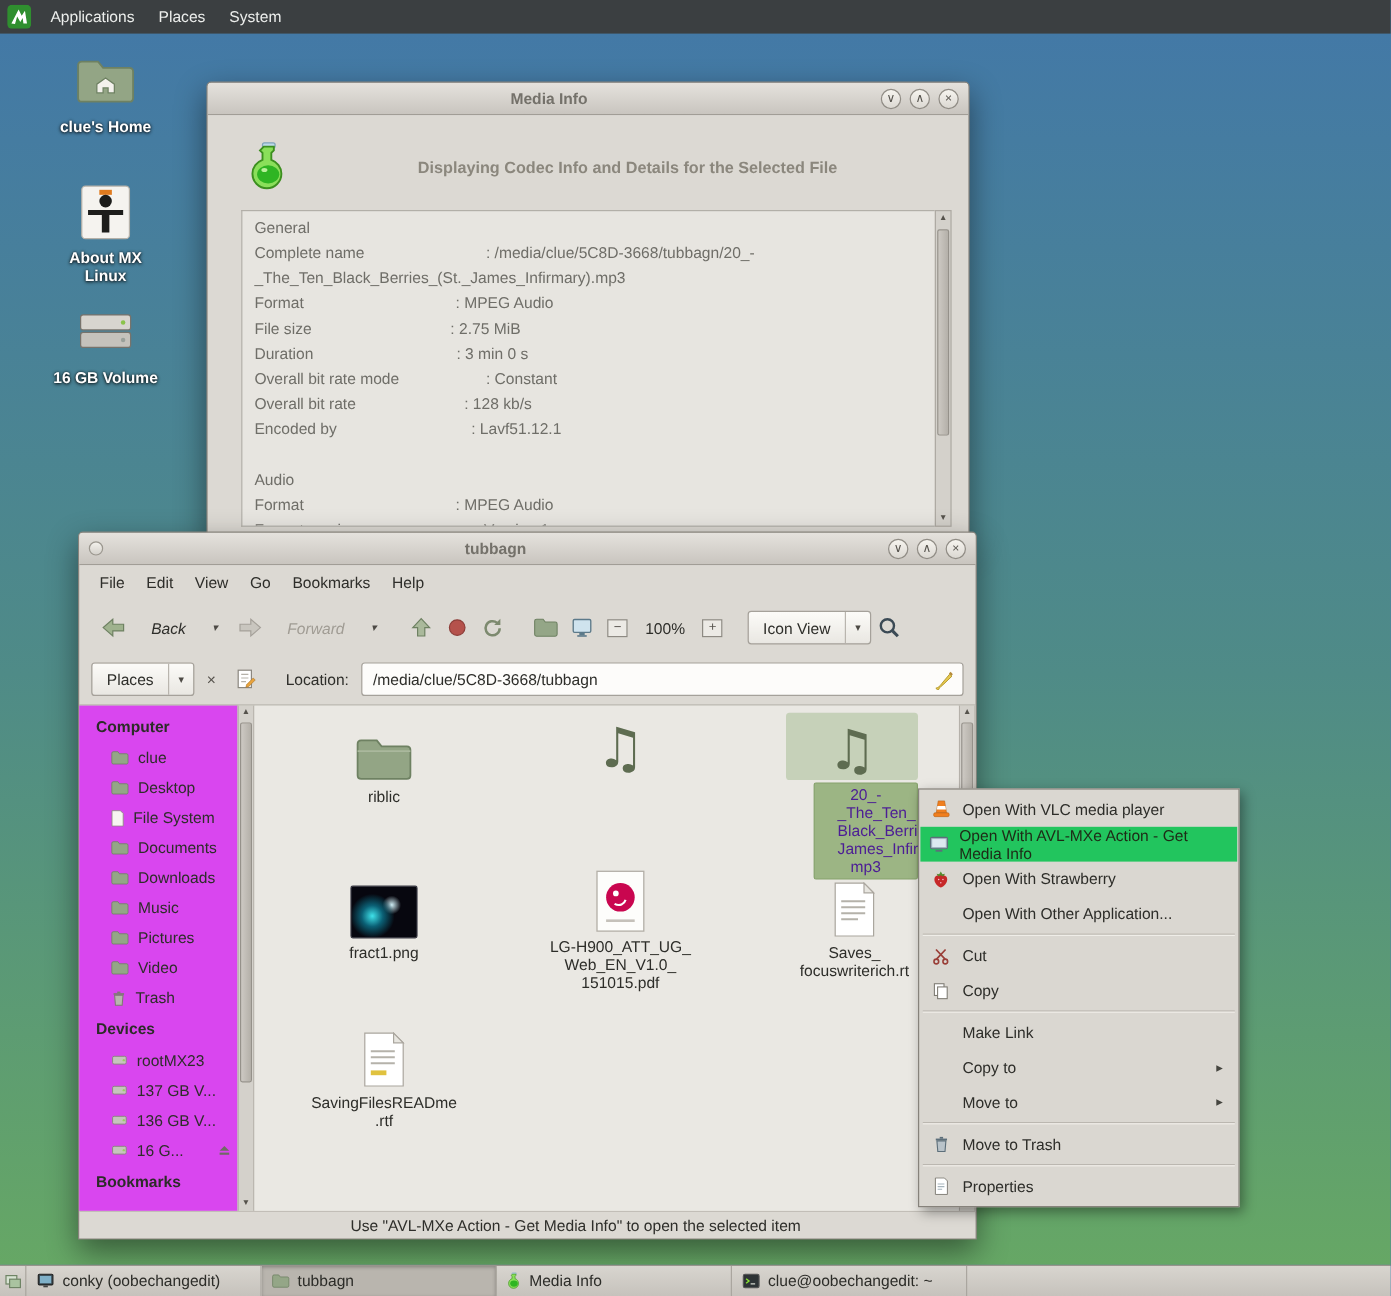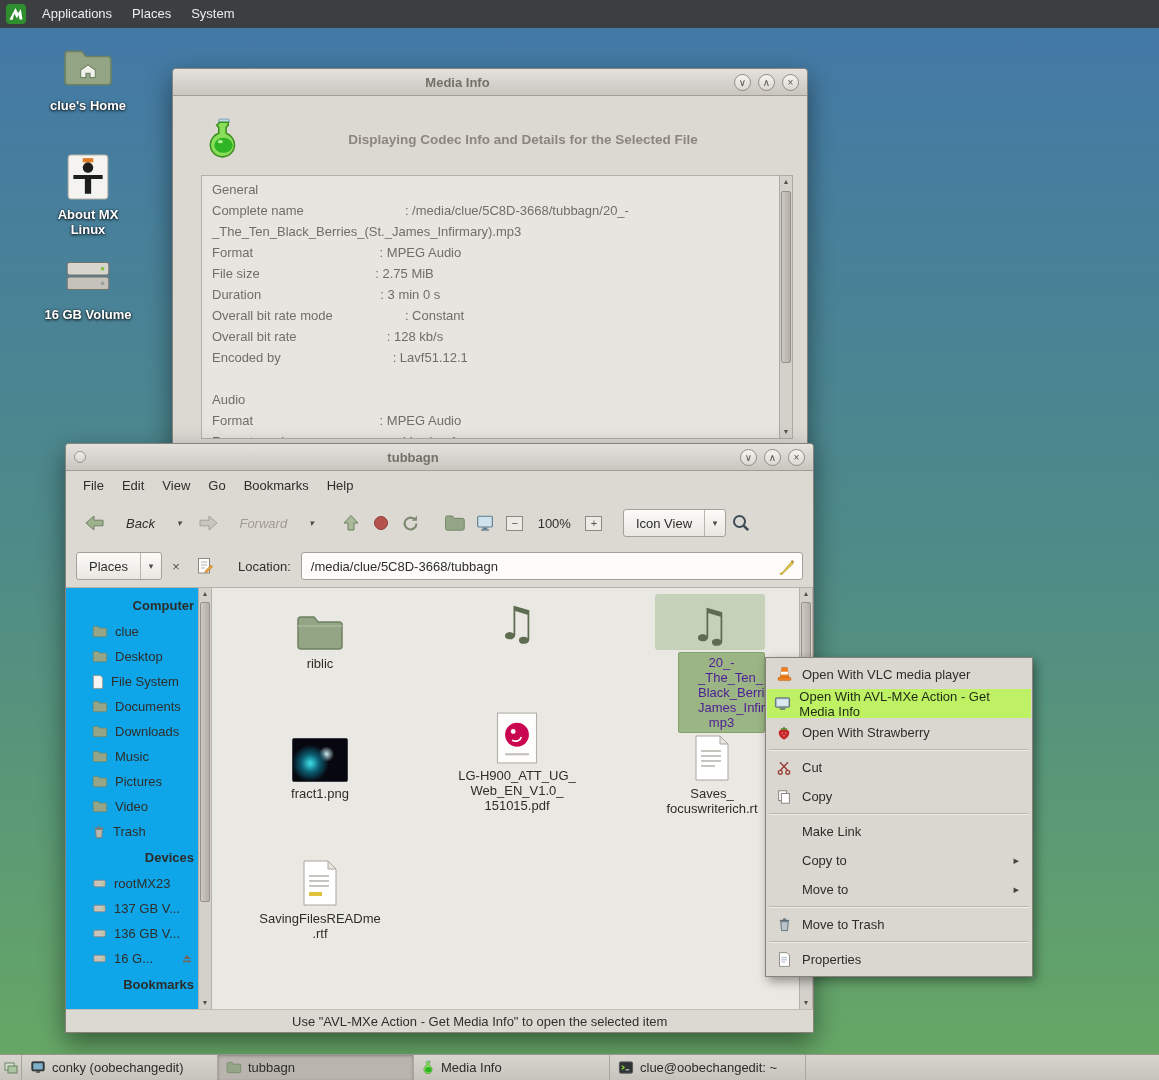--- a/index.html
+++ b/index.html
@@ -72,21 +72,21 @@
 
   .fm-locbar { display:flex; align-items:center; height:42px; padding:0 10px; }
   .xbtn { width:24px; height:24px; display:flex; align-items:center; justify-content:center;
     color:#55524c; font-size:13px; margin:0 2px; }
   .loc-label { padding:0 10px 0 18px; color:#2e2e2a; }
   .locentry { flex:1; position:relative; height:28px; background:#fdfcfa; border:1px solid #a5a19a;
     border-radius:3px; display:flex; align-items:center; padding:0 30px 0 9px; color:#2e2e2a; }
   .brush { position:absolute; right:7px; top:5px; }
 
   .fm-content { display:flex; height:422px; border-top:1px solid #b5b1aa; }
-  .sidebar { width:132px; padding-top:4px; overflow:hidden; background:#0ea5e9;text-align:right; }
+  .sidebar { width:132px; padding-top:4px; overflow:hidden; background:#d946ef; }
   .sb-header { font-weight:bold; padding:6px 4px 6px 14px; color:#2c2c28; }
   .sb-item { display:flex; align-items:center; gap:7px; padding:5px 2px 5px 26px;
     color:#2e2e2a; position:relative; white-space:nowrap; }
   .sb-eject { position:absolute; right:5px; top:6px; }
   .sbar-col { width:14px; background:#d4d1cb; border-left:1px solid #b5b1aa; border-right:1px solid #b5b1aa;
     display:flex; flex-direction:column; align-items:center; }
 
   .files { flex:1; position:relative; background:#eae8e3; overflow:hidden; }
   .file { position:absolute; width:150px; text-align:center; color:#2d2d29; }
   .ficon { height:56px; display:flex; align-items:flex-end; justify-content:center; }
@@ -102,21 +102,21 @@
                 #07070f; }
 
   .fm-status { height:24px; display:flex; align-items:center; padding-left:226px;
     color:#2e2e2a; border-top:1px solid #c2beb7; }
 
   
   .cmenu { position:absolute; left:765px; top:657px; width:268px; background:#dad7d1;
     border:1px solid #86827b; box-shadow:3px 4px 10px rgba(0,0,0,.4); padding:2px 1px; z-index:40; }
   .cm-item { display:flex; align-items:center; height:29px; padding:0 8px 0 6px; color:#2d2d29; }
   .cm-icon { width:22px; height:18px; display:flex; align-items:center; justify-content:center; margin-right:7px; }
-  .cm-item.hl { background:#bef264; color:#1e2a16; }
+  .cm-item.hl { background:#22c55e; color:#1e2a16; }
   .cm-sep { height:2px; border-top:1px solid #bbb7b0; border-bottom:1px solid #efede8; margin:2px 2px; }
   .cm-arrow { margin-left:auto; color:#45453f; font-size:11px; padding-right:4px; }
 
   
   .taskbar { position:absolute; left:0; right:0; bottom:0; height:26px;
     background:linear-gradient(#d8d5cf,#c6c2bc); border-top:1px solid #98948c;
     display:flex; z-index:60; }
   .tb-launch { width:22px; display:flex; align-items:center; justify-content:center;
     border-right:1px solid #aaa69f; }
   .task { width:196px; display:flex; align-items:center; gap:6px; padding:0 8px;
@@ -460,21 +460,21 @@
 
       <div class="file" style="left:33px;top:138px">
         <span class="ficon">
             <span class="thumb-fract"></span>
           </span>
         <div class="flabel">
             <div>fract1.png</div>
           </div>
       </div>
 
-      <div class="file" style="left:230px;top:120px">
+      <div class="file" style="left:230px;top:133px">
         <span class="ficon">
           <svg width="44" height="52" viewBox="0 0 40 48">
               <rect x="2" y="1" width="36" height="46" fill="#fdfdfb" stroke="#b3afa7"></rect>
               <circle cx="20" cy="21" r="11" fill="#c9064f"></circle>
               <circle cx="16.5" cy="18" r="2.2" fill="#fff"></circle>
               <path d="M15.5 26c4 2.2 7.5.2 8.5-3" stroke="#fff" stroke-width="1.6" fill="none"></path>
               <rect x="9" y="38" width="22" height="2" fill="#c5c1ba"></rect>
             </svg>
         </span>
         <div class="flabel">
@@ -553,20 +553,24 @@
     <span class="cm-icon">
       <svg width="16" height="16" viewBox="0 0 18 18">
           <path d="M9 16.5C5.5 14.8 3 12 3 8.8 3 6 5.5 4.5 9 4.5s6 1.5 6 4.3c0 3.2-2.5 6-6 7.7z" fill="#c62828"></path>
           <path d="M9 1.5l1.5 2.5L13 3.5 11.2 6 9 5 6.8 6 5 3.5l2.5.5z" fill="#558b2f"></path>
           <circle cx="7" cy="9" r=".7" fill="#f8bbd0"></circle>
           <circle cx="11" cy="9" r=".7" fill="#f8bbd0"></circle>
           <circle cx="9" cy="12" r=".7" fill="#f8bbd0"></circle>
         </svg>
     </span>
     <span class="cm-label">Open With Strawberry</span>
+  </div>
+  <div class="cm-item">
+    <span class="cm-icon"></span>
+    <span class="cm-label">Open With Other Application...</span>
   </div>
   <div class="cm-sep"></div>
   <div class="cm-item">
     <span class="cm-icon">
       <svg width="16" height="16" viewBox="0 0 18 18">
           <path d="M4.5 2.5l8.5 9M13.5 2.5L5 11.5" stroke="#9a3f38" stroke-width="1.6"></path>
           <circle cx="4.8" cy="13.8" r="2.2" fill="none" stroke="#9a3f38" stroke-width="1.5"></circle>
           <circle cx="13.2" cy="13.8" r="2.2" fill="none" stroke="#9a3f38" stroke-width="1.5"></circle>
         </svg>
     </span>

